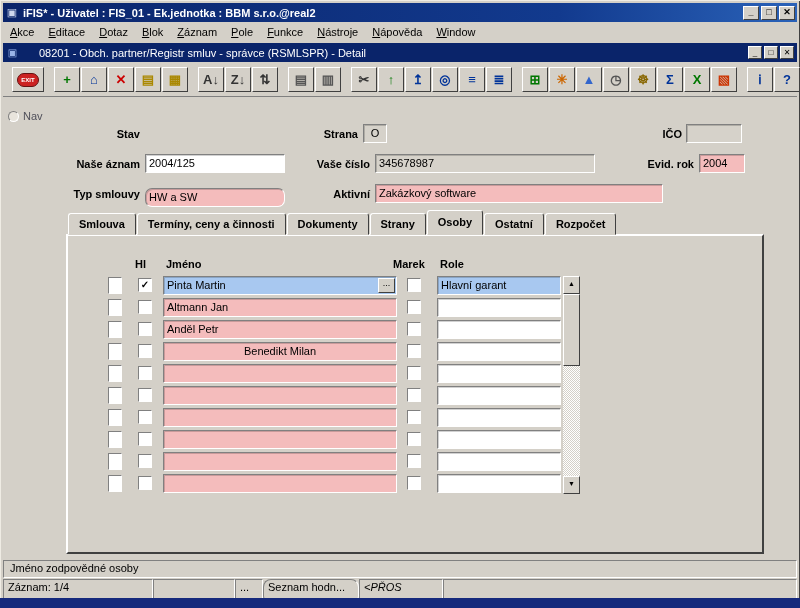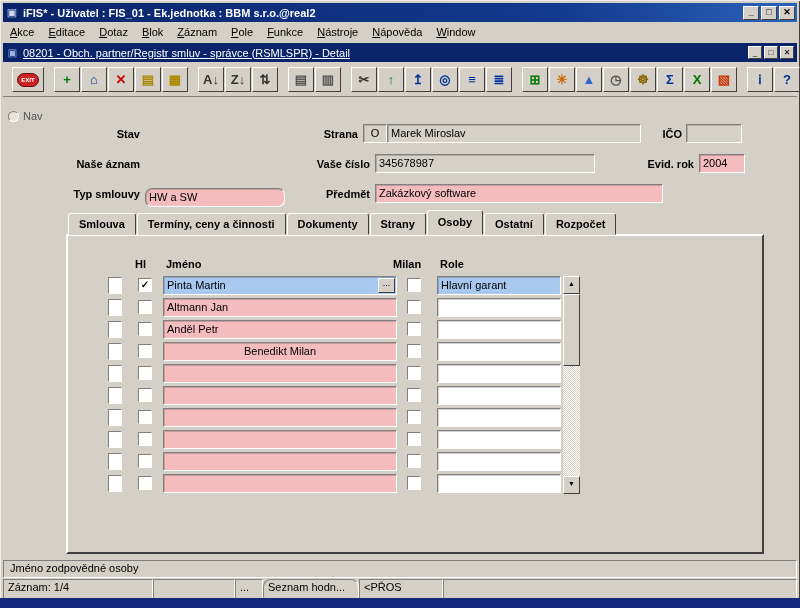--- a/index.html
+++ b/index.html
@@ -14,21 +14,21 @@
   .title-text{font-weight:bold;margin-left:4px;flex:1;white-space:nowrap;overflow:hidden;}
   .winbtn{width:16px;height:14px;margin-left:2px;background:#d4d0c8;border:1px solid;
     border-color:#fff #404040 #404040 #fff;font-size:9px;line-height:11px;text-align:center;
     padding:0;font-family:inherit;font-weight:bold;color:#000;}
   .menubar{position:absolute;left:3px;top:22px;right:3px;height:20px;background:#d4d0c8;
     display:flex;align-items:center;}
   .menu-item{padding:3px 7px;white-space:nowrap;}
   .mdibar{position:absolute;left:3px;top:43px;right:3px;height:19px;background:var(--titleblue,#0a246a);
     display:flex;align-items:center;color:#fff;padding:0 3px;}
   .mdi-icon{width:13px;text-align:center;font-size:10px;color:#9ab4e8;}
-  .mdi-title{margin-left:4px;flex:1;white-space:nowrap;overflow:hidden;text-decoration:underline;}
+  .mdi-title{margin-left:20px;flex:1;white-space:nowrap;overflow:hidden;}
   .mdibtn{width:14px;height:13px;margin-left:2px;background:#d4d0c8;border:1px solid;
     border-color:#fff #404040 #404040 #fff;font-size:8px;line-height:10px;text-align:center;
     color:#000;padding:0;font-family:inherit;}
   
   .toolbar{position:absolute;left:3px;top:63px;right:3px;height:33px;background:#d4d0c8;
     display:flex;align-items:center;padding-left:9px;border-bottom:1px solid #808080;}
   .tbtn{width:24px;height:23px;margin-right:1px;background:#d4d0c8;border:1px solid;
     border-color:#fff #404040 #404040 #fff;display:flex;align-items:center;justify-content:center;
     flex:0 0 auto;}
   .tbtn.sep{margin-left:9px;}
@@ -82,21 +82,21 @@
       linear-gradient(45deg,#d4d0c8 25%,transparent 25%,transparent 75%,#d4d0c8 75%,#d4d0c8);
     background-size:2px 2px;background-position:0 0,1px 1px;}
   .sb-thumb{position:absolute;left:0;top:0;width:15px;height:70px;background:#d4d0c8;
     border:1px solid;border-color:#fff #404040 #404040 #fff;}
   
   .hintbar{position:absolute;left:3px;top:560px;right:3px;height:16px;background:#d4d0c8;
     border:1px solid;border-color:#808080 #fff #fff #808080;line-height:15px;padding-left:6px;}
   .statusrow{position:absolute;left:3px;top:579px;right:3px;height:25px;display:flex;gap:0;}
   .scell{border:1px solid;border-color:#808080 #fff #fff #808080;line-height:14px;padding:0 4px;
     background:#d4d0c8;white-space:nowrap;overflow:hidden;}
-  .w-rec{width:140px;}.w-e1{width:72px;}.w-dots{width:18px;}.w-lov{width:86px;border-radius:8px;}.w-mode{width:74px;}
+  .w-rec{width:140px;}.w-e1{width:72px;}.w-dots{width:18px;}.w-lov{width:86px;border-radius:8px;}.w-mode{width:74px;font-style:italic;}
   .w-fill{flex:1;}
   .desktop{position:absolute;left:0;right:0;bottom:0;height:10px;background:#15297c;}
 </style>
 </head>
 <body>
 
 <div class="screen">
 
   <div class="titlebar">
     <span class="app-icon">▣</span>
@@ -212,49 +212,49 @@
     </div>
 
   <div class="nav-widget">
     <span class="nav-radio"></span>
     <span>Nav</span>
   </div>
 
   <span class="lbl" style="left:60px;top:128px;width:80px;">Stav</span>
   <span class="lbl" style="left:290px;top:128px;width:68px;">Strana</span>
   <div class="fld gray" style="left:363px;top:124px;width:16px;text-align:center;">O</div>
-  <div class="fld gray" style="left:387px;top:124px;width:246px;">Marek Miroslav</div>
   <span class="lbl" style="left:640px;top:128px;width:42px;">IČO</span>
   <div class="fld gray" style="left:686px;top:124px;width:48px;"></div>
 
   <span class="lbl" style="left:40px;top:158px;width:100px;">Naše áznam</span>
+  <div class="fld white" style="left:145px;top:154px;width:132px;">2004/125</div>
   <span class="lbl" style="left:290px;top:158px;width:80px;">Vaše číslo</span>
   <div class="fld gray" style="left:375px;top:154px;width:212px;">345678987</div>
   <span class="lbl" style="left:628px;top:158px;width:66px;">Evid. rok</span>
   <div class="fld pink" style="left:699px;top:154px;width:38px;">2004</div>
 
   <span class="lbl" style="left:30px;top:188px;width:110px;">Typ smlouvy</span>
   <div class="fld pink" style="left:145px;top:188px;width:132px;border-radius:7px;">HW a SW</div>
-  <span class="lbl" style="left:295px;top:188px;width:75px;">Předmět</span>
+  <span class="lbl" style="left:295px;top:188px;width:75px;">Aktivní</span>
   <div class="fld pink" style="left:375px;top:184px;width:280px;">Zakázkový software</div>
 
   <div class="tab-bar">
       <div class="tab"><span>Smlouva</span></div>
       <div class="tab"><span>Termíny, ceny a činnosti</span></div>
       <div class="tab"><span>Dokumenty</span></div>
       <div class="tab"><span>Strany</span></div>
       <div class="tab active"><span>Osoby</span></div>
       <div class="tab"><span>Ostatní</span></div>
       <div class="tab"><span>Rozpočet</span></div>
     </div>
   <div class="tab-panel"></div>
 
   <span class="ghdr" style="left:135px;">Hl</span>
   <span class="ghdr" style="left:166px;">Jméno</span>
-  <span class="ghdr" style="left:393px;">Milan</span>
+  <span class="ghdr" style="left:393px;">Marek</span>
   <span class="ghdr" style="left:440px;">Role</span>
 
   <div>
       <div class="grid-row" style="top: 276px;">
         <div class="row-selector"></div>
         <div class="cb hl">✓</div>
         <div class="fld name-fld sel">Pinta Martin<div class="lov-btn">...</div></div>
         <div class="cb pd"></div>
         <div class="fld role-fld sel">Hlavní garant</div>
       </div>

